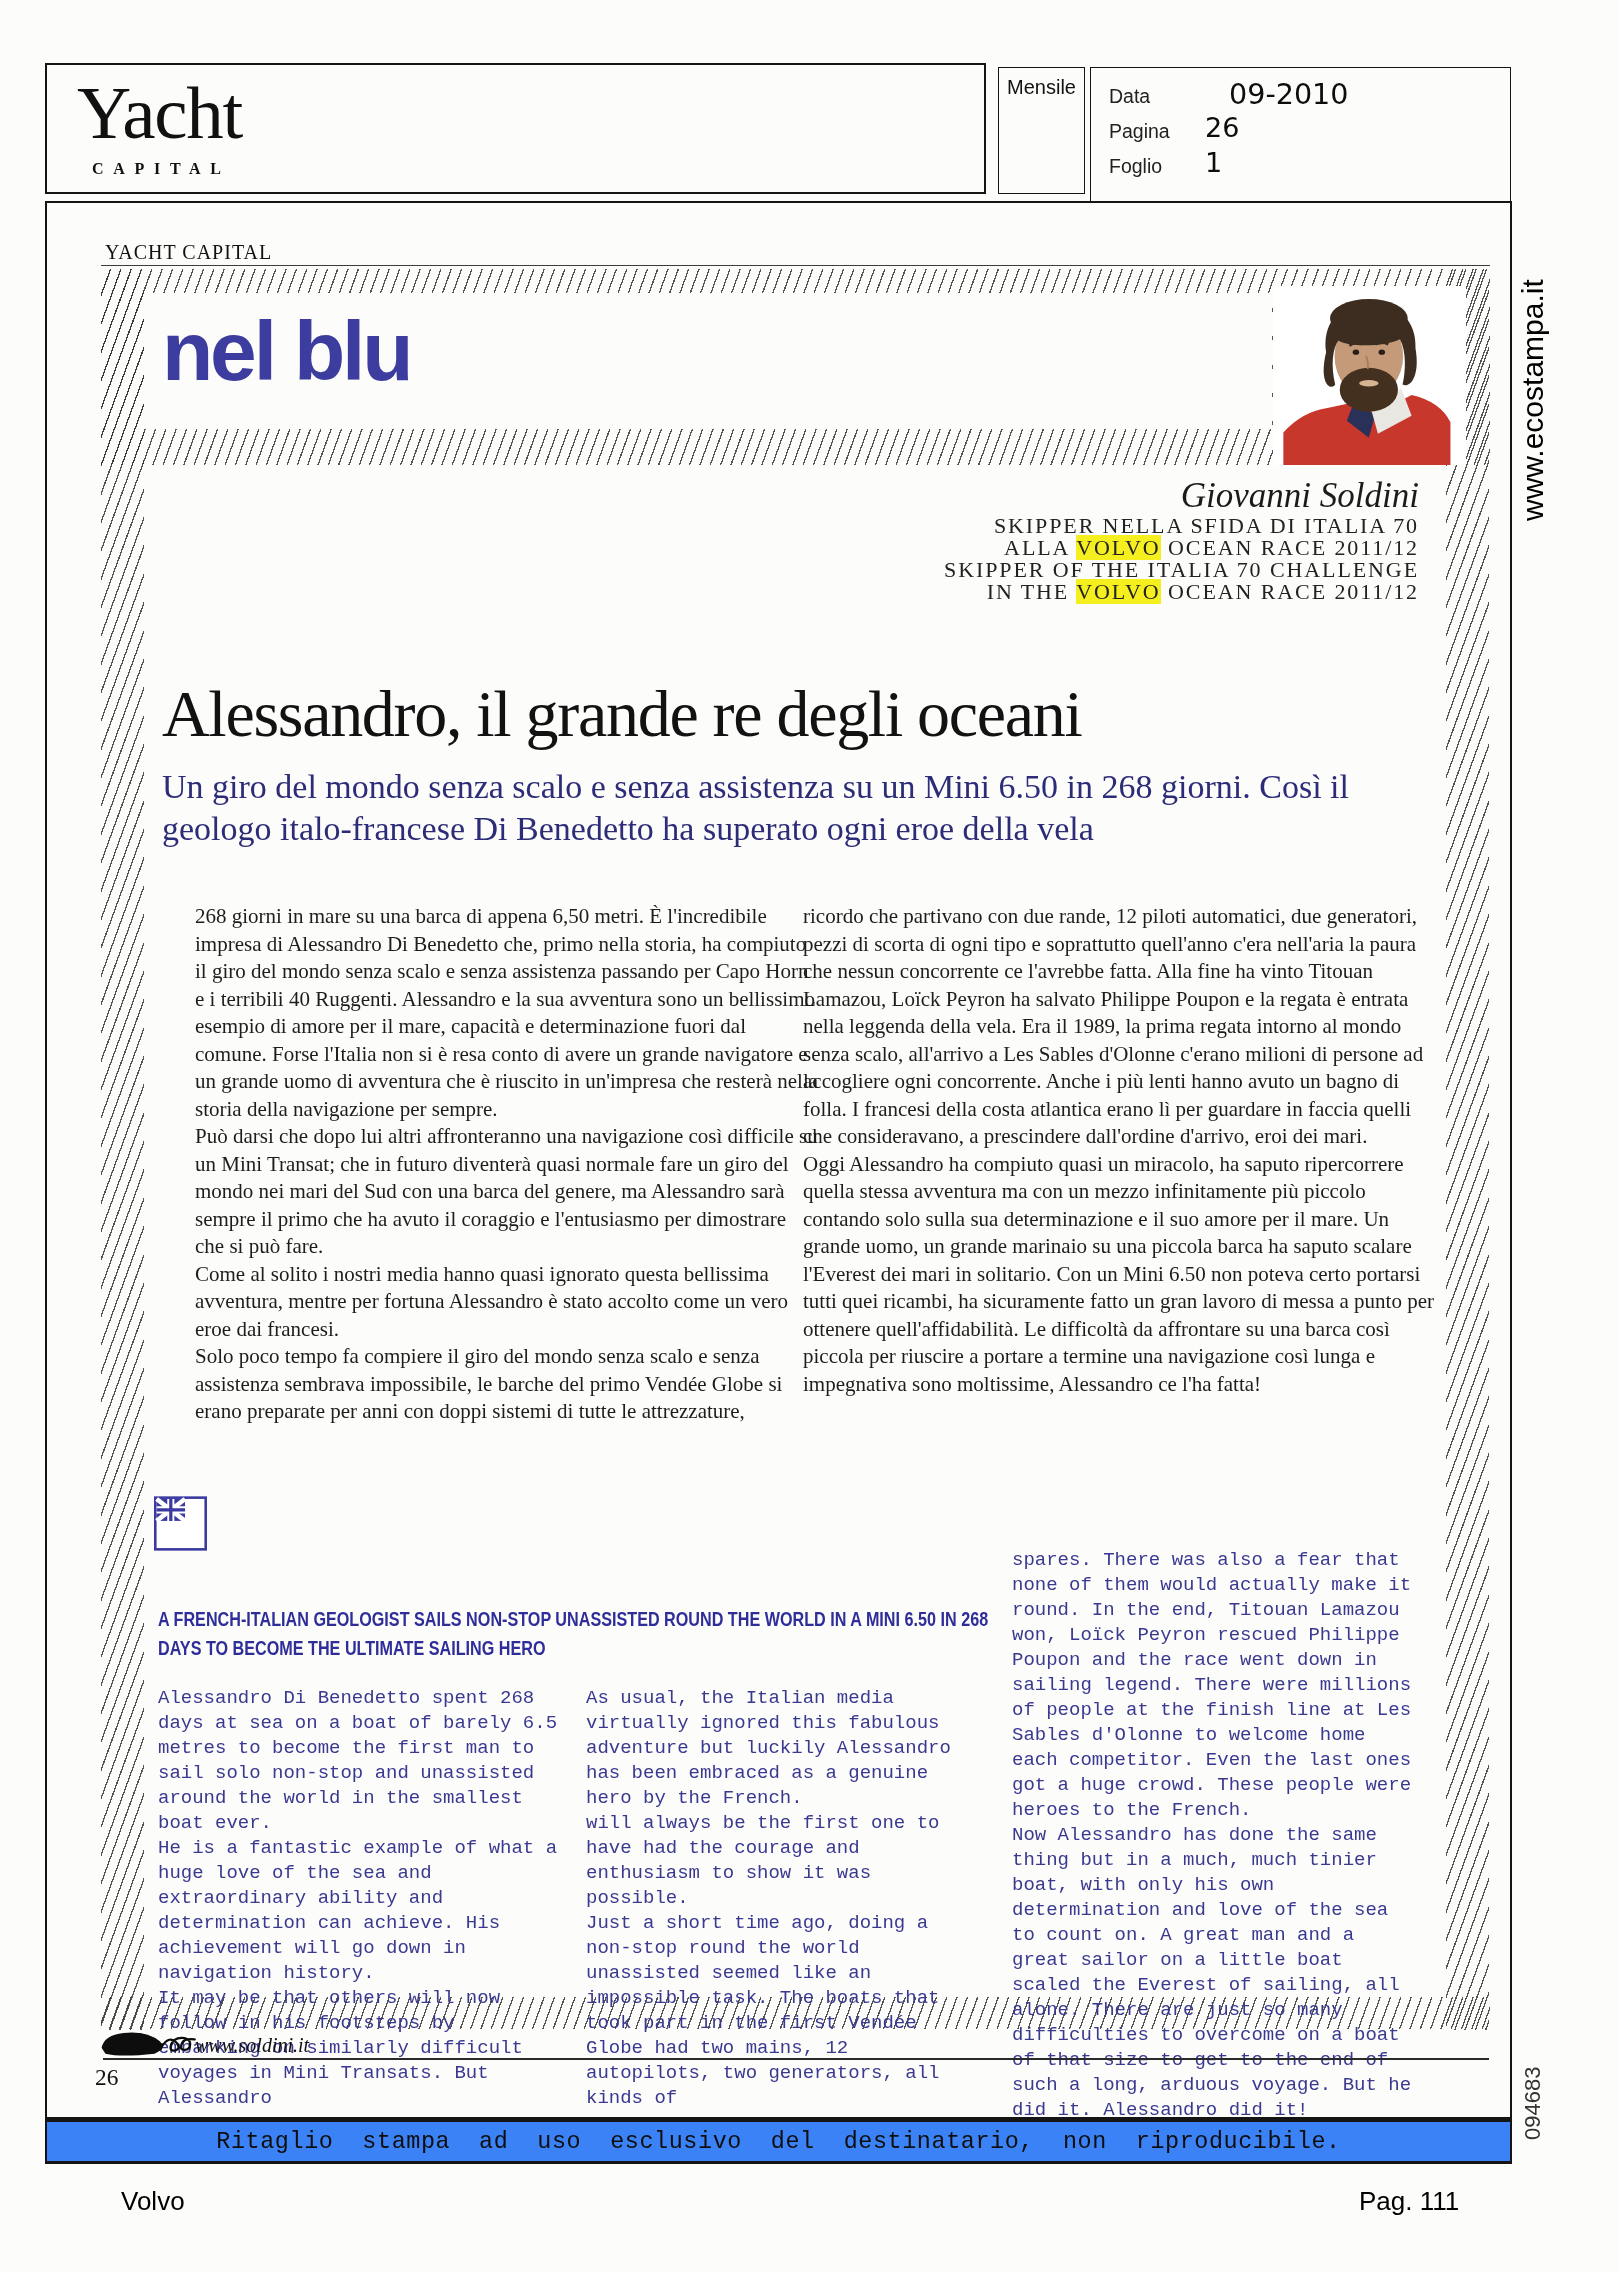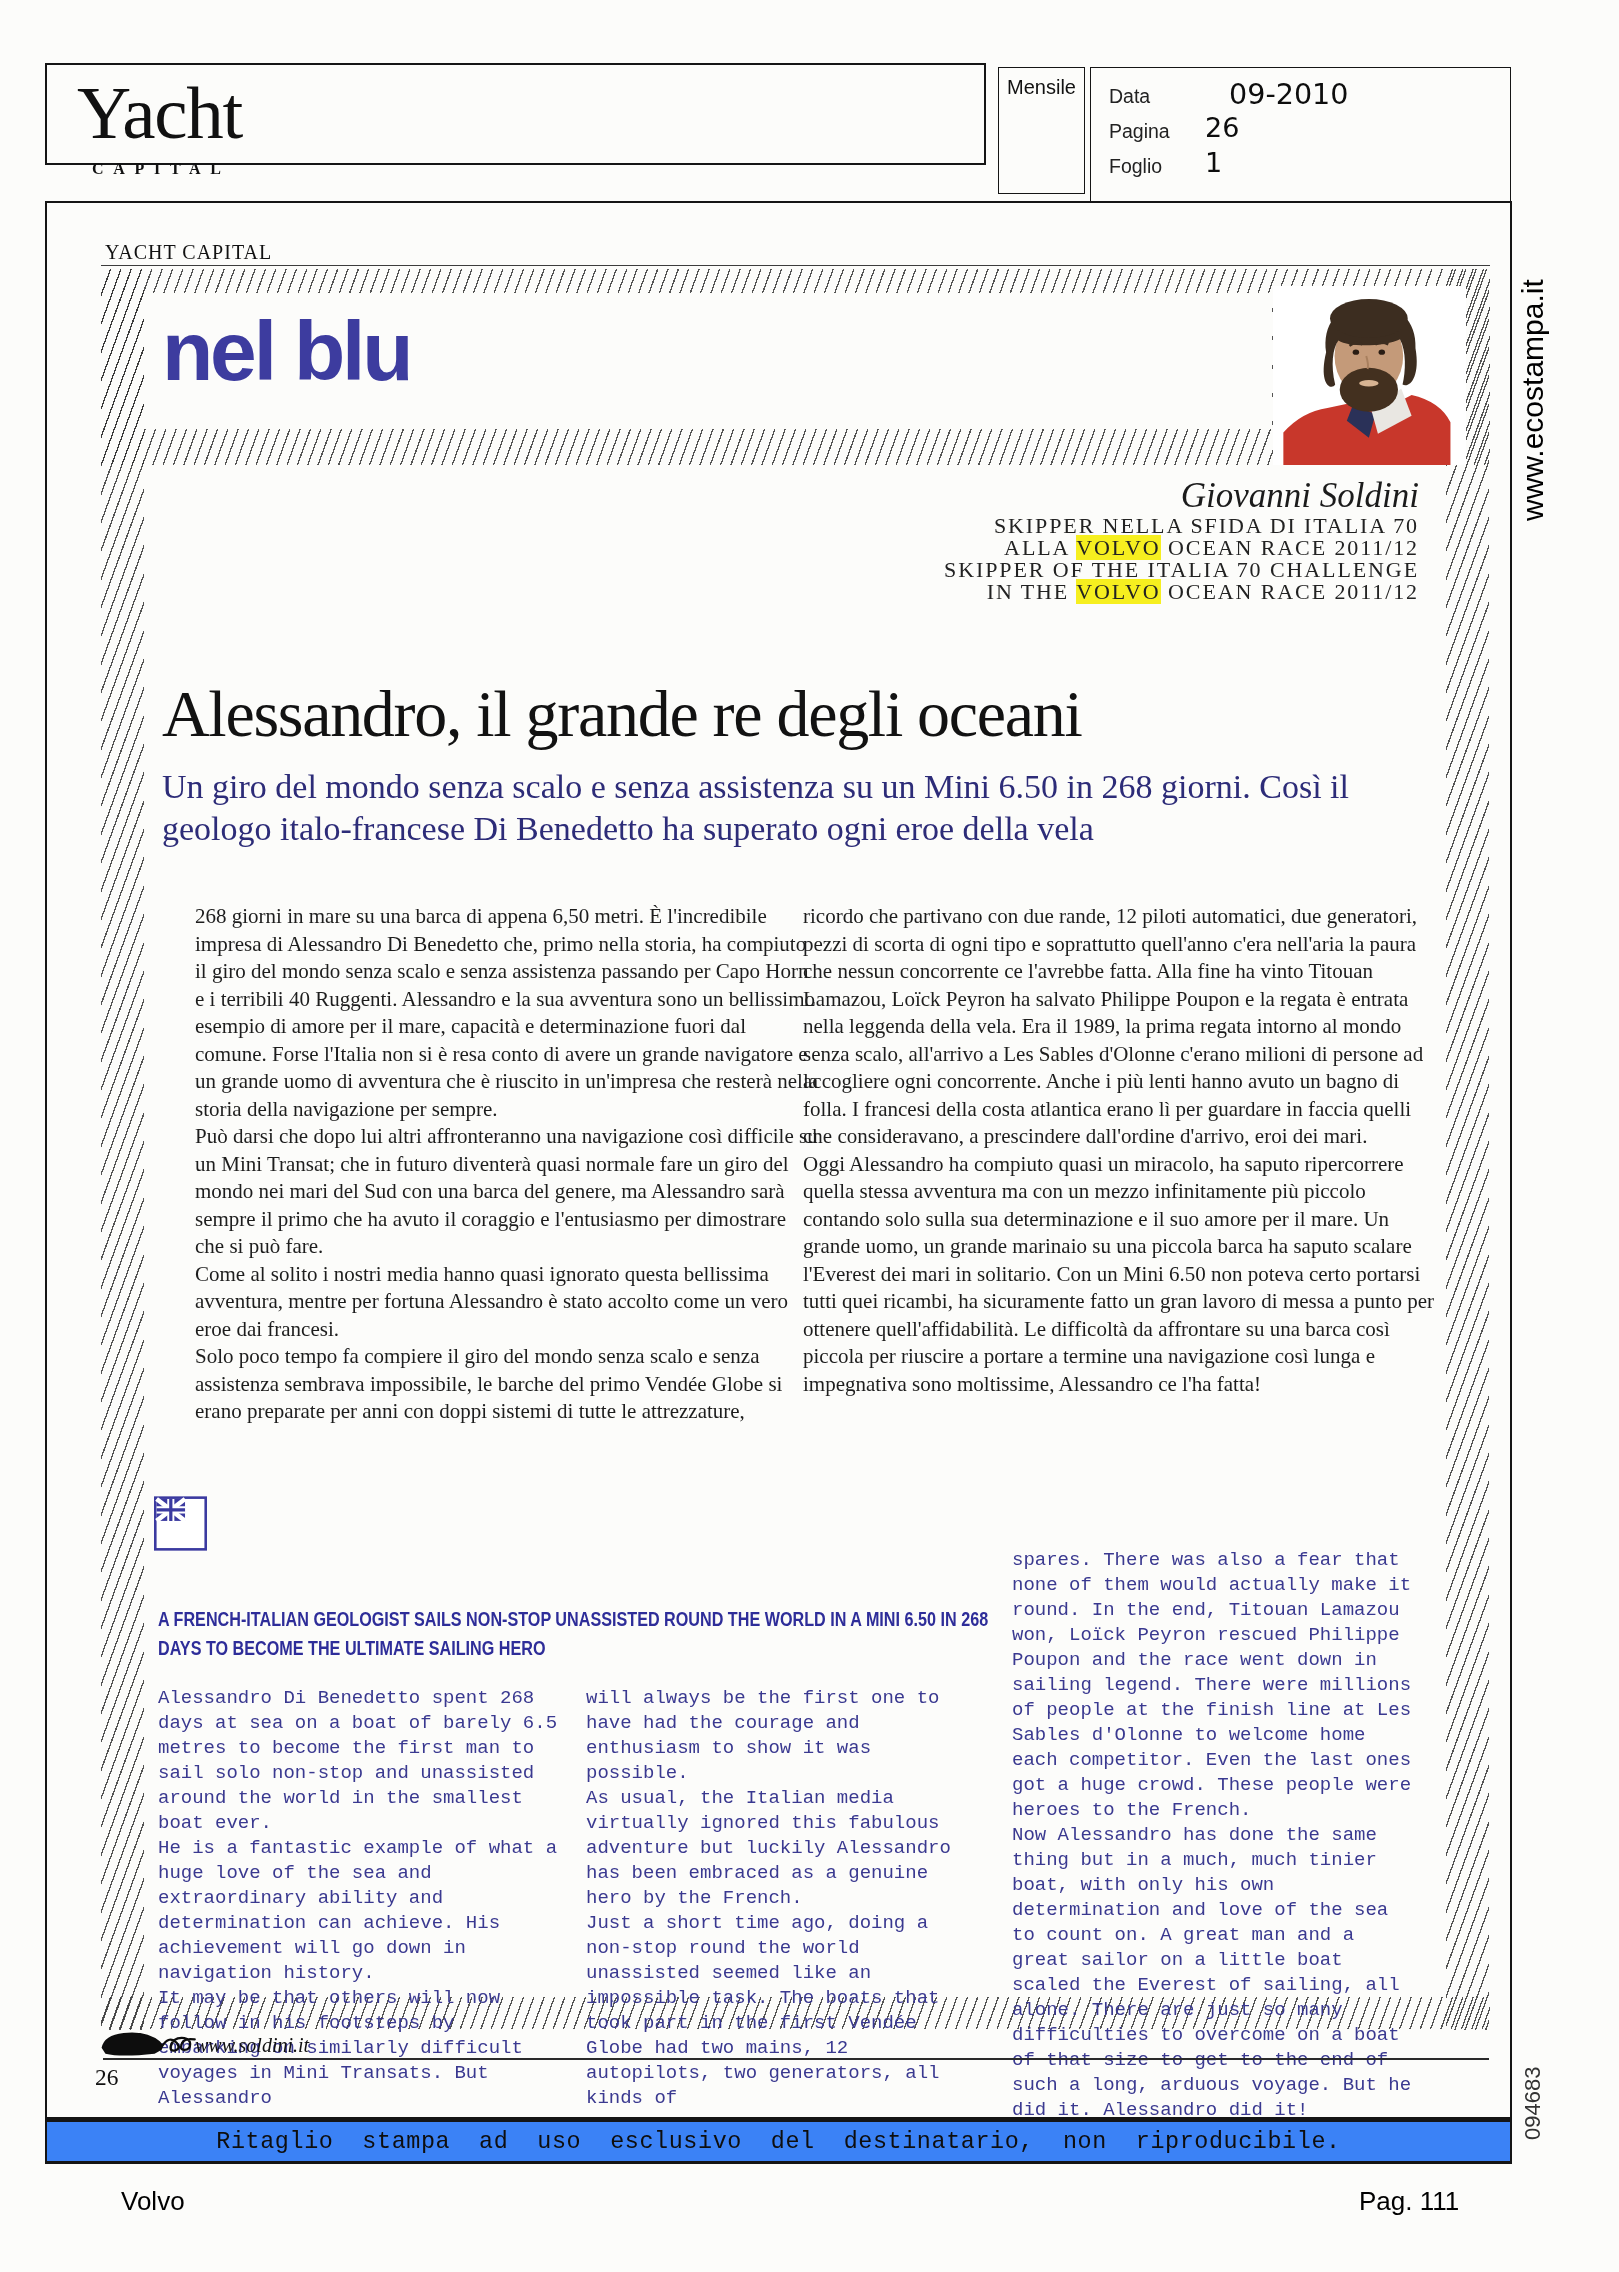--- a/index.html
+++ b/index.html
@@ -86,21 +86,21 @@
   .vtext{position:absolute;writing-mode:vertical-rl;transform:rotate(180deg);
         font-family:"Liberation Sans",sans-serif;color:#000;text-align:left;}
   .ecostampa{left:1516px;top:210px;height:311px;font-size:30px;}
   .clip-code{left:1520px;top:2043px;height:97px;font-size:22px;color:#333;}
 </style>
 </head>
 <body>
 
 <div class="page">
 
-  <div class="box" style="left:45px;top:63px;width:941px;height:102px;">
+  <div class="box" style="left:45px;top:63px;width:941px;height:131px;">
     <div class="masthead-word">Yacht</div>
     <div class="masthead-sub">CAPITAL</div>
   </div>
 
   <div class="box" style="left:998px;top:67px;width:87px;height:127px;border-width:1.9px;">
     <div class="mensile-label">Mensile</div>
   </div>
 
   <div class="box" style="left:1090px;top:67px;width:421px;height:161px;border-width:1.9px;">
     <span class="meta-label" style="top:17px;">Data</span>
@@ -179,22 +179,22 @@
   </div>
 
   <div class="en-lead">A FRENCH-ITALIAN GEOLOGIST SAILS NON-STOP UNASSISTED ROUND THE WORLD IN A MINI 6.50 IN 268 DAYS TO BECOME THE ULTIMATE SAILING HERO</div>
 
   <div class="en-col en-col1">
     <p>Alessandro Di Benedetto spent 268 days at sea on a boat of barely 6.5 metres to become the first man to sail solo non-stop and unassisted around the world in the smallest boat ever.</p>
     <p>He is a fantastic example of what a huge love of the sea and extraordinary ability and determination can achieve. His achievement will go down in navigation history.</p>
     <p>It may be that others will now follow in his footsteps by embarking on similarly difficult voyages in Mini Transats. But Alessandro</p>
   </div>
   <div class="en-col en-col2">
+    <p>As usual, the Italian media virtually ignored this fabulous adventure but luckily Alessandro has been embraced as a genuine hero by the French.</p>
     <p>will always be the first one to have had the courage and enthusiasm to show it was possible.</p>
-    <p>As usual, the Italian media virtually ignored this fabulous adventure but luckily Alessandro has been embraced as a genuine hero by the French.</p>
     <p>Just a short time ago, doing a non-stop round the world unassisted seemed like an impossible task. The boats that took part in the first Vendée Globe had two mains, 12 autopilots, two generators, all kinds of</p>
   </div>
   <div class="en-col en-col3">
     <p>spares. There was also a fear that none of them would actually make it round. In the end, Titouan Lamazou won, Loïck Peyron rescued Philippe Poupon and the race went down in sailing legend. There were millions of people at the finish line at Les Sables d'Olonne to welcome home each competitor. Even the last ones got a huge crowd. These people were heroes to the French.</p>
     <p>Now Alessandro has done the same thing but in a much, much tinier boat, with only his own determination and love of the sea to count on. A great man and a great sailor on a little boat scaled the Everest of sailing, all alone. There are just so many difficulties to overcome on a boat of that size to get to the end of such a long, arduous voyage. But he did it. Alessandro did it!</p>
   </div>
 
   <div class="soldini-logo">
     <svg width="97" height="30" viewBox="0 0 150 46">
       <path d="M4,32 Q8,12 38,9 Q74,5 94,22 Q101,28 97,35 L86,41 Q34,47 10,41 Z" fill="#0d0d0d"></path>

